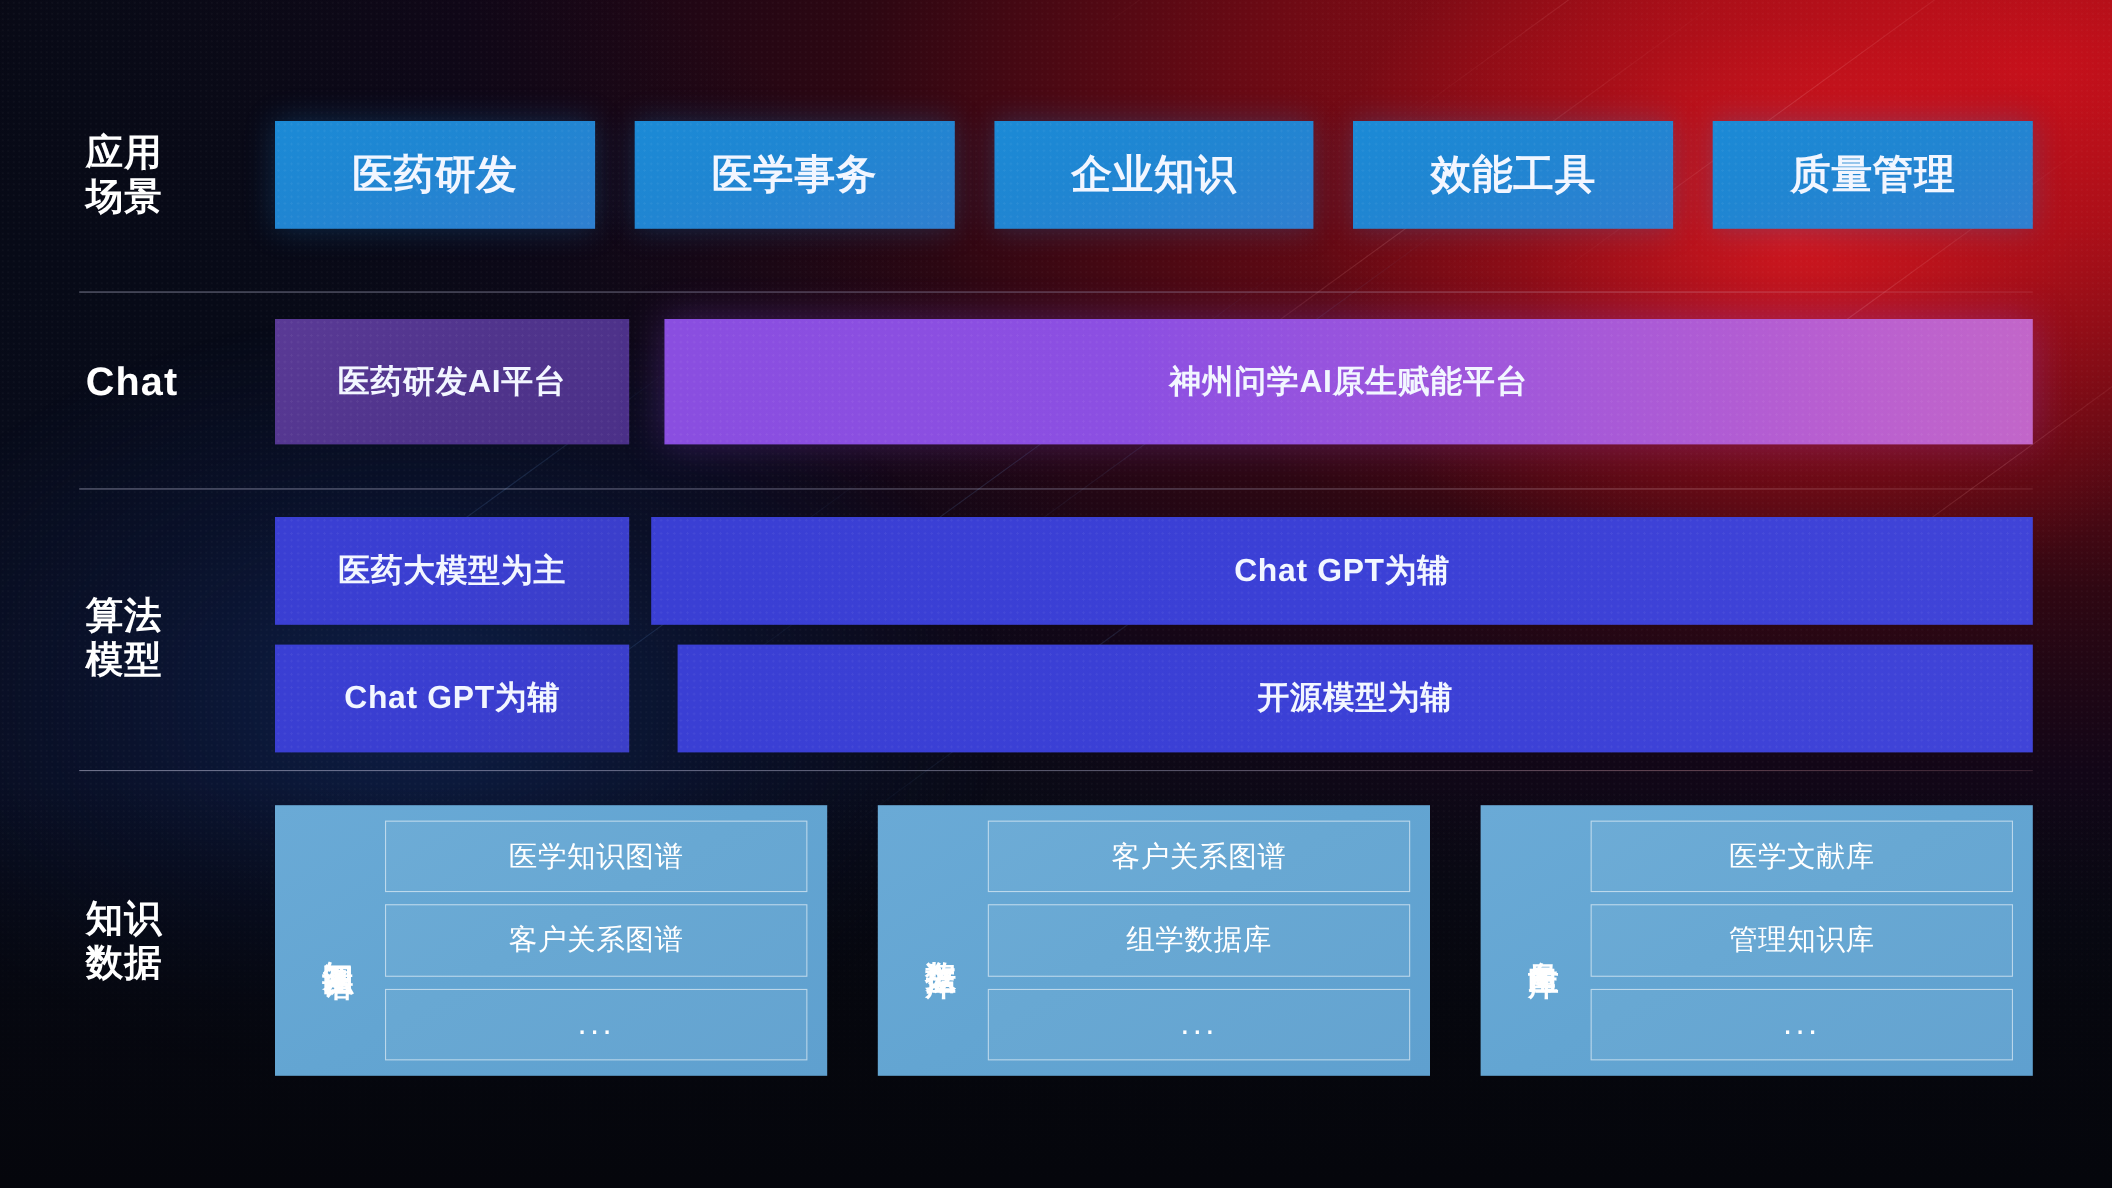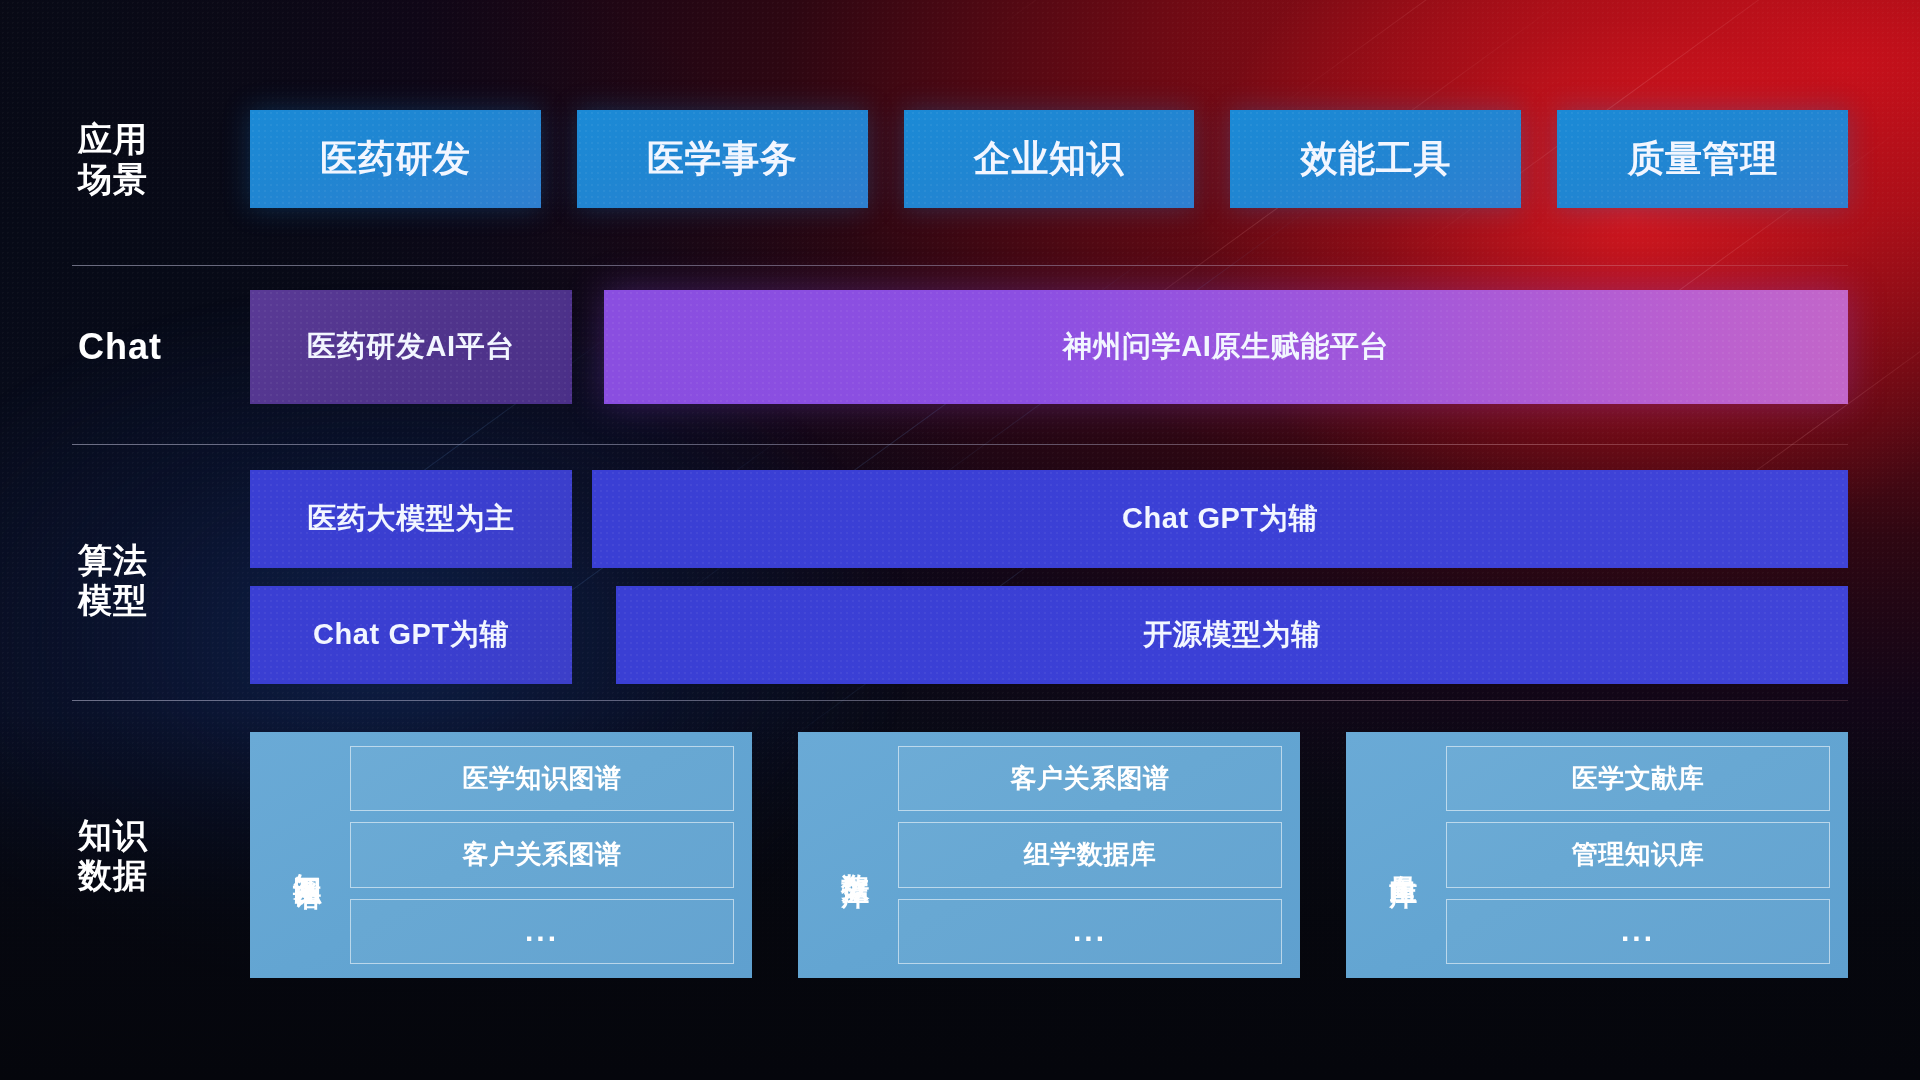--- a/index.html
+++ b/index.html
@@ -199,21 +199,21 @@
     position: relative;
     z-index: 2;
   }
   .kitem {
     flex: 1 1 0;
     border: 1px solid rgba(255,255,255,0.55);
     display: flex;
     align-items: center;
     justify-content: center;
     color: #ffffff;
-    font-weight: 700;
+    font-weight: 400;
     font-size: 26px;
     letter-spacing: .5px;
     background: rgba(255,255,255,0.035);
   }
   .kitem.ellipsis { font-size: 30px; letter-spacing: 3px; }
 </style>
 </head>
 <body>
 
 <div id="stage">

